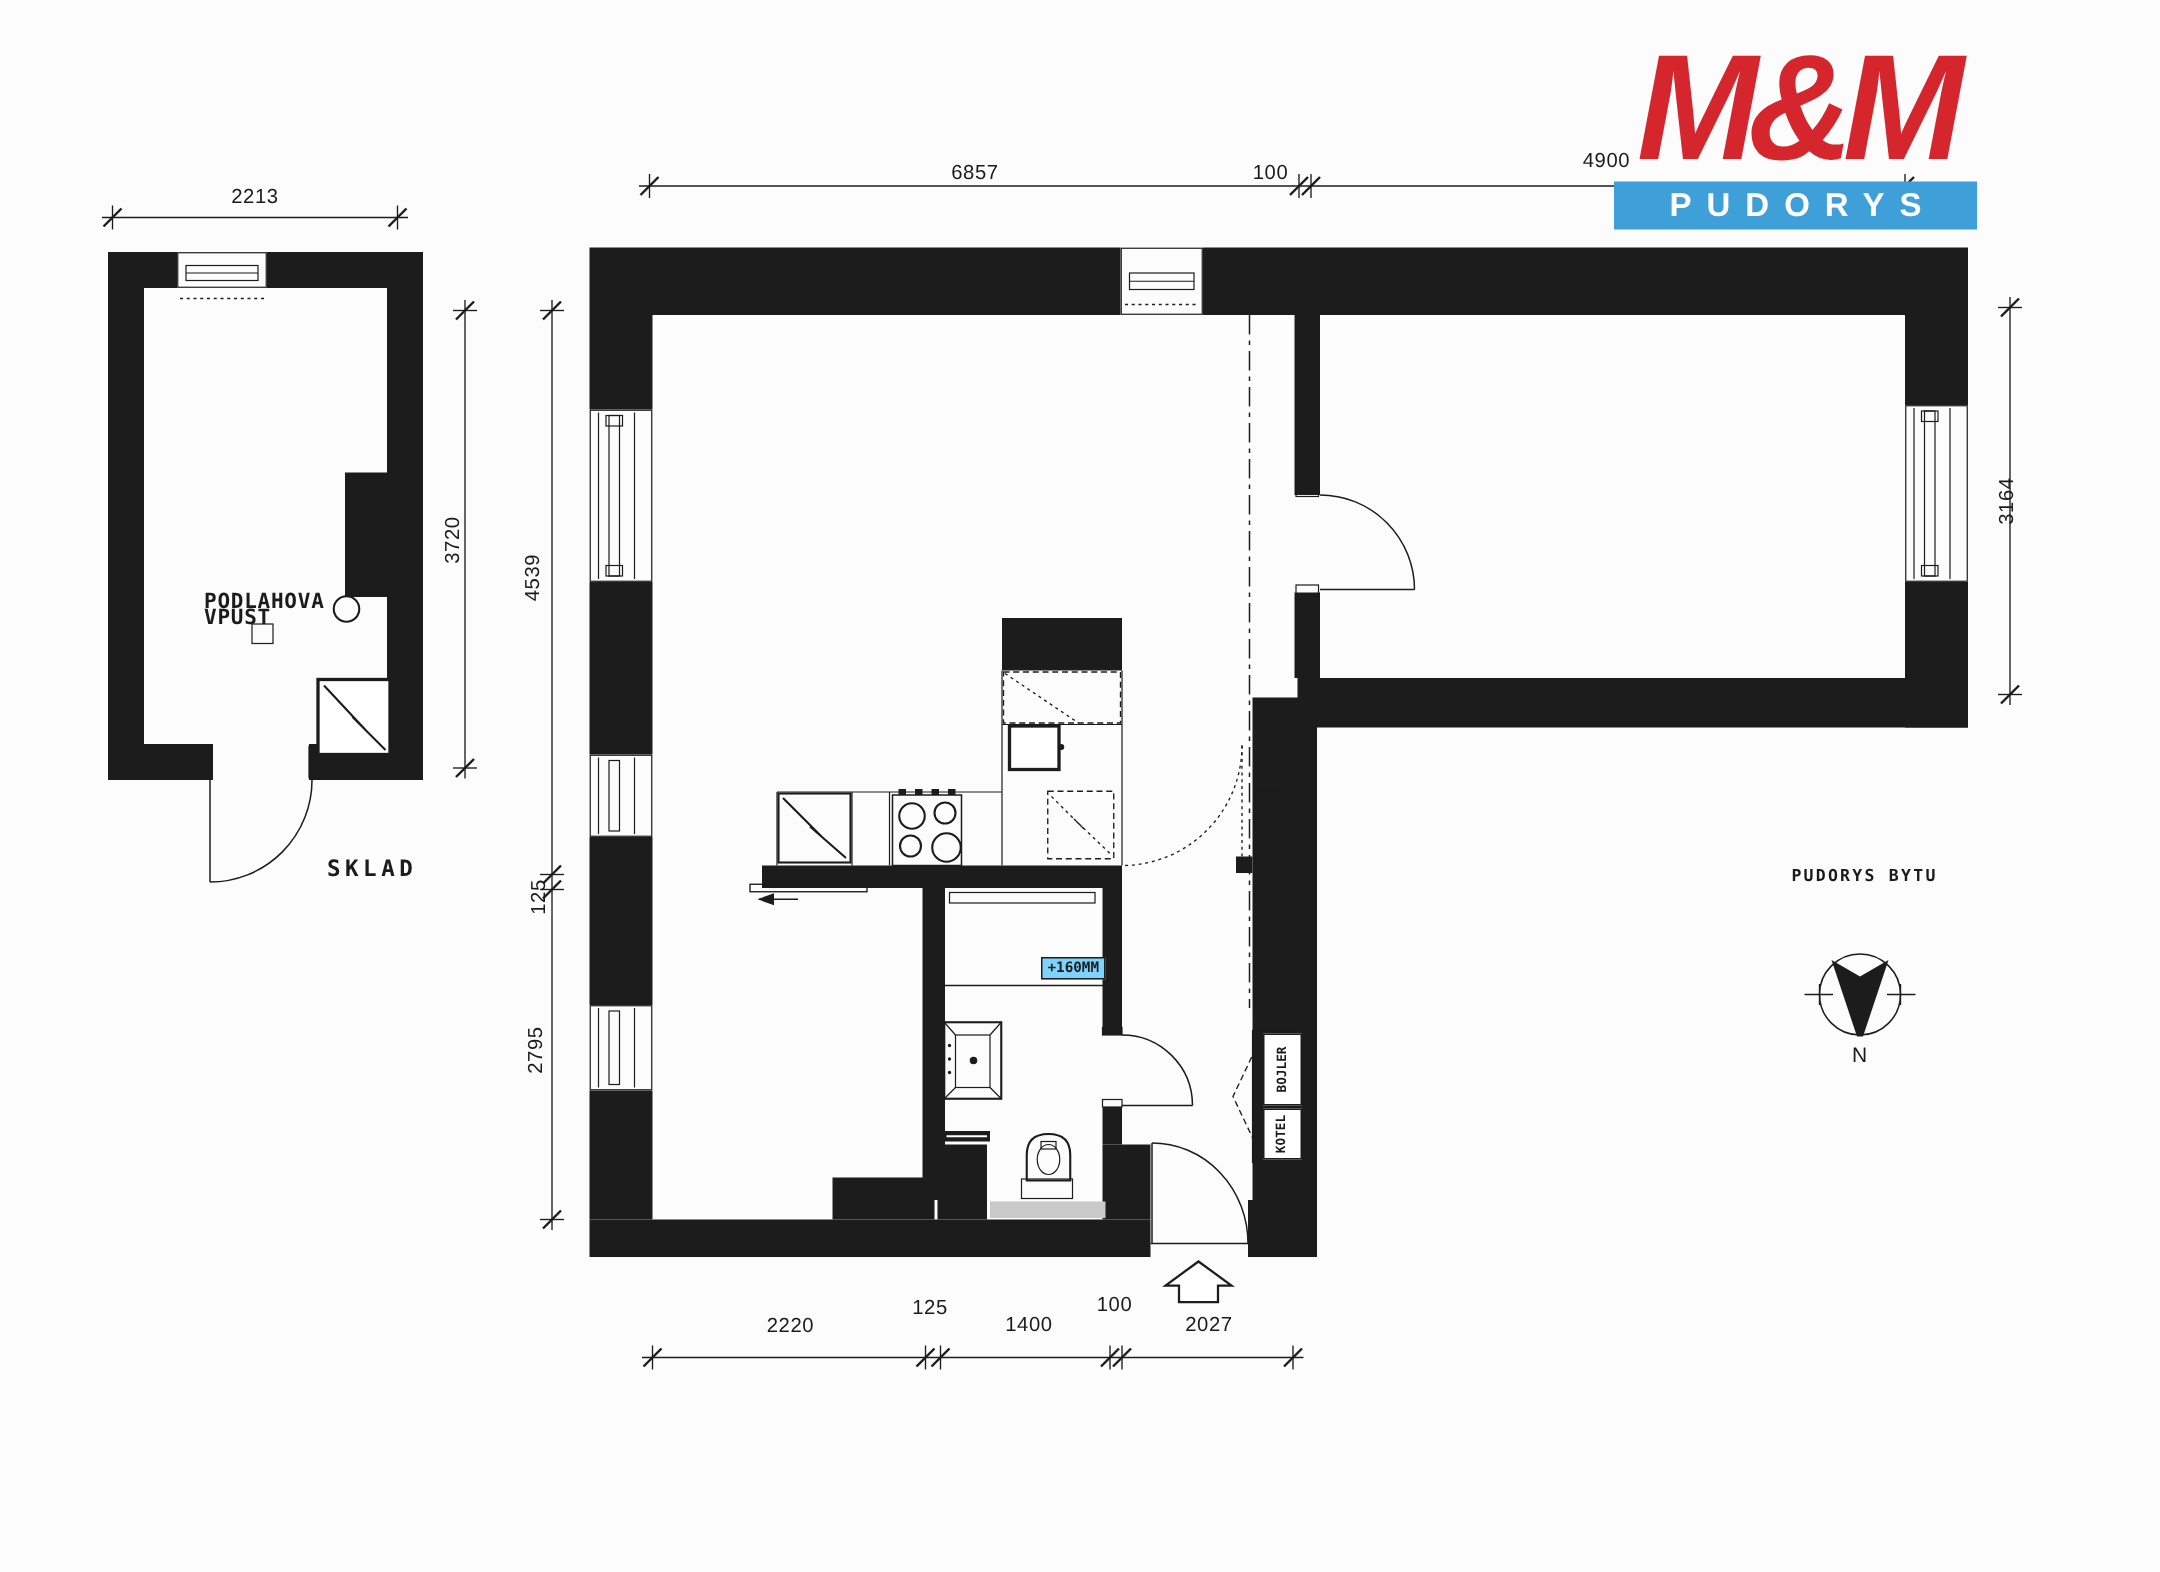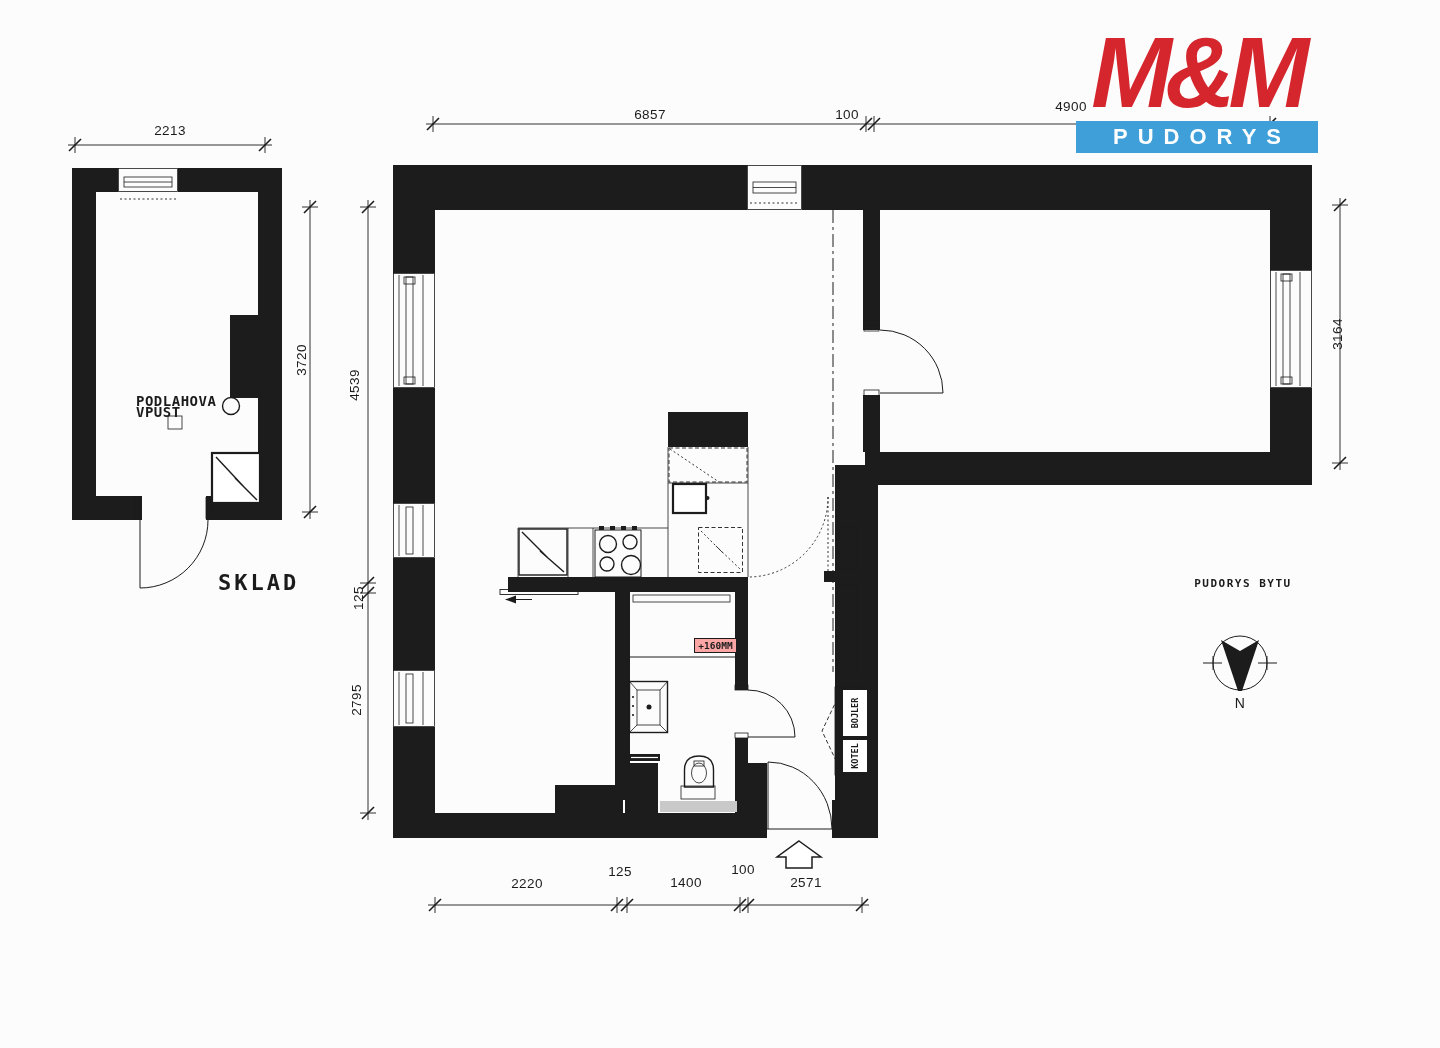--- a/index.html
+++ b/index.html
@@ -15,21 +15,21 @@
   .guide{stroke:#1c1c1c;stroke-width:.9;fill:none;}
   .dot{stroke:#1c1c1c;stroke-width:.9;fill:none;stroke-dasharray:2 2.5;}
   .dash{stroke:#1c1c1c;stroke-width:.9;fill:none;stroke-dasharray:4 2.5;}
   .dd{stroke:#1c1c1c;stroke-width:1;fill:none;stroke-dasharray:13 4 3 4;}
   .lbl{position:absolute;font-size:13.5px;letter-spacing:.4px;text-align:center;width:80px;height:16px;line-height:16px;}
   .rot{transform:rotate(-90deg);}
   .room-label{position:absolute;font-family:"DejaVu Sans Mono",monospace;font-weight:bold;}
   .small-label{position:absolute;font-family:"DejaVu Sans Mono",monospace;font-weight:bold;
                font-size:14px;line-height:11px;letter-spacing:.5px;}
   .step-box{position:absolute;left:694px;top:638px;width:41px;height:13px;border:1.5px solid #1c1c1c;
-            background:#fca5a5;font-family:"DejaVu Sans Mono",monospace;font-weight:bold;font-size:9.5px;
+            background:#7dd3fc;font-family:"DejaVu Sans Mono",monospace;font-weight:bold;font-size:9.5px;
             line-height:13px;text-align:center;letter-spacing:0;}
   .vbox{position:absolute;border:1.5px solid #1c1c1c;background:#fff;display:flex;
         align-items:center;justify-content:center;}
   .vbox span{transform:rotate(-90deg);font-family:"DejaVu Sans Mono",monospace;font-weight:bold;
              font-size:8.5px;white-space:nowrap;letter-spacing:0;}
   #logo{position:absolute;left:1076px;top:24px;width:242px;text-align:center;}
   #logo-mm{font-style:italic;font-weight:bold;font-size:100px;line-height:96px;
            letter-spacing:-7px;transform:scaleX(.97);}
   #logo-reality{margin-top:1px;height:32px;line-height:32px;color:#fff;font-weight:bold;
                 font-size:22px;letter-spacing:10px;padding-left:10px;box-sizing:border-box;}
@@ -314,23 +314,23 @@
 <div class="lbl rot" style="left:315px;top:377px;">4539</div>
 <div class="lbl rot" style="left:319px;top:590px;">125</div>
 <div class="lbl rot" style="left:317px;top:692px;">2795</div>
 
 <div class="lbl rot" style="left:1298px;top:326px;">3164</div>
 
 <div class="lbl" style="left:487px;top:876px;">2220</div>
 <div class="lbl" style="left:580px;top:864px;">125</div>
 <div class="lbl" style="left:646px;top:875px;">1400</div>
 <div class="lbl" style="left:703px;top:862px;">100</div>
-<div class="lbl" style="left:766px;top:875px;">2571</div>
-
-<div class="room-label" style="left:218px;top:570px;font-size:22px;letter-spacing:3px;">SKLAD</div>
+<div class="lbl" style="left:766px;top:875px;">2027</div>
+
+<div class="room-label" style="left:218px;top:570px;font-size:15px;letter-spacing:3px;">SKLAD</div>
 <div class="room-label" style="left:1143px;top:577px;width:200px;text-align:center;font-size:11px;letter-spacing:1.5px;">PUDORYS BYTU</div>
 
 <div class="small-label" style="left:136px;top:396px;">
   <div>PODLAHOVA</div>
   <div>VPUST</div>
 </div>
 
 <div class="step-box">+160MM</div>
 
 <div class="vbox" style="left:842px;top:689px;width:24px;height:46px;">

